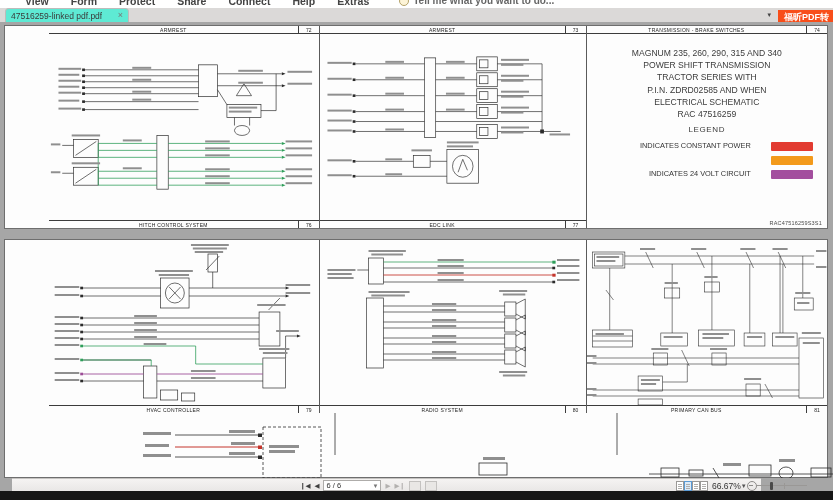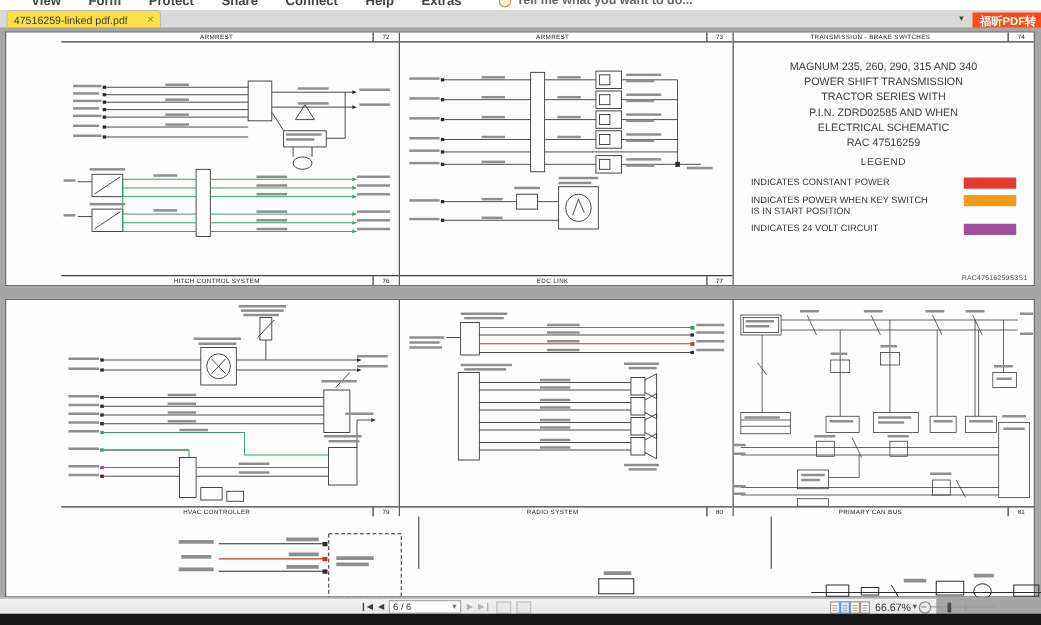--- a/index.html
+++ b/index.html
@@ -11,21 +11,21 @@
   .menurow{position:absolute;left:0;top:-7px;width:833px;height:15px;display:flex;align-items:center;
            font-size:10.5px;color:#444;}
   .menuitem{margin-left:22px;white-space:nowrap;}
   .menuitem:first-child{margin-left:25px;}
   .tellme{margin-left:30px;display:flex;align-items:center;gap:4px;color:#666;font-size:10px;}
   .bulb{width:8px;height:8px;border:1px solid #b5a36a;border-radius:50%;background:#fdf4d7;}
   .menu-right{position:absolute;right:2px;top:-7px;height:15px;display:flex;align-items:center;gap:5px;}
 
   
   .tabbar{position:absolute;left:0;top:8px;width:833px;height:14px;background:#dbd9d8;border-bottom:1px solid #c2c0be;}
-  .tab{position:absolute;left:5px;top:0;width:112px;height:13px;background:#fde047;
+  .tab{position:absolute;left:5px;top:0;width:112px;height:13px;background:#5eead4;
        border:1px solid #bdbbba;border-bottom:none;border-radius:4px 4px 0 0;
        display:flex;align-items:center;justify-content:space-between;padding:0 5px;}
   .tab-title{font-size:8.5px;color:#3a3a3a;white-space:nowrap;overflow:hidden;}
   .tab-close{font-size:9px;color:#777;line-height:9px;cursor:default;}
   .tab-caret{position:absolute;right:62px;top:3px;font-size:7px;color:#444;}
   .badge{position:absolute;right:0;top:2px;height:12px;background:#f84e1a;color:#fff;
          font-size:9px;font-weight:bold;line-height:12px;padding:1px 4px 0 6px;white-space:nowrap;}
 
   
   .docarea{position:absolute;left:0;top:22px;width:833px;height:456px;background:#a6a6a6;overflow:hidden;}
@@ -42,28 +42,28 @@
   .pbar-title{flex:1;text-align:center;line-height:8px;letter-spacing:.3px;white-space:nowrap;overflow:hidden;}
   .pbar-num{width:20px;border-left:1px solid #3c3c3c;text-align:center;line-height:8px;}
   .pan-svg{flex:1;display:block;width:100%;}
   .understrip{height:65px;border-top:none;}
   .understrip svg{display:block;}
 
   
   .titleblock{flex:1;position:relative;padding-top:13px;text-align:center;color:#3b3b3b;}
   .tb-line{font-size:8.6px;line-height:1.42;}
   .tb-legend{margin-top:5px;font-size:8px;letter-spacing:.6px;}
-  .legend-list{margin:8px auto 0;width:212px;text-align:left;}
+  .legend-list{margin:8px auto 0;width:212px;text-align:right;}
   .legend-row{display:flex;align-items:flex-start;margin-bottom:5px;}
   .legend-label{width:150px;font-size:7.4px;line-height:1.18;color:#333;}
   .legend-swatch{width:42px;height:9px;border-radius:1px;margin-left:auto;margin-top:0;}
   .doccode{position:absolute;right:5px;bottom:2px;font-size:5.5px;color:#4c4c4c;letter-spacing:.2px;}
 
   
-  .toolbar{position:absolute;left:0;top:478px;width:749px;height:13px;
+  .toolbar{position:absolute;left:12px;top:478px;width:749px;height:13px;
            background:linear-gradient(#f5f3f2,#e8e6e5);border-top:1px solid #c6c4c2;}
   .navcluster{position:absolute;left:288px;top:1px;height:11px;display:flex;align-items:center;gap:4px;}
   .navbtn{font-size:6.5px;color:#3f3f3f;line-height:10px;}
   .navbtn.dis{color:#b3b1af;}
   .pagebox{width:52px;height:9px;border:1px solid #aeacaa;background:#fff;display:flex;align-items:center;
            justify-content:space-between;padding:0 2px;font-size:7.5px;color:#333;}
   .pagebox .caret{font-size:6px;color:#777;}
   .viewhist{width:10px;height:8px;border:1px solid #c4c2c0;background:#e9e7e5;}
   .rightcluster{position:absolute;left:664px;top:1px;height:11px;display:flex;align-items:center;gap:0;}
   .vmicon{width:8px;height:10px;border:1px solid #9a9896;background:#fff;position:relative;box-sizing:border-box;}
@@ -341,21 +341,20 @@
           <div class="tb-line">P.I.N. ZDRD02585 AND WHEN</div>
           <div class="tb-line">ELECTRICAL SCHEMATIC</div>
           <div class="tb-line">RAC 47516259</div>
           <div class="tb-legend">LEGEND</div>
           <div class="legend-list">
             <div class="legend-row">
               <span class="legend-label">INDICATES CONSTANT POWER</span>
               <span class="legend-swatch" style="background-color: rgb(226, 59, 49);"></span>
             </div>
             <div class="legend-row">
-              <span class="legend-label">INDICATES POWER WHEN KEY SWITCH IS IN START POSITION</span>
               <span class="legend-swatch" style="background-color: rgb(243, 154, 27);"></span>
             </div>
             <div class="legend-row">
               <span class="legend-label">INDICATES 24 VOLT CIRCUIT</span>
               <span class="legend-swatch" style="background-color: rgb(163, 78, 158);"></span>
             </div>
           </div>
           <span class="doccode">RAC47516259S3S1</span>
         </div>
       </div>

